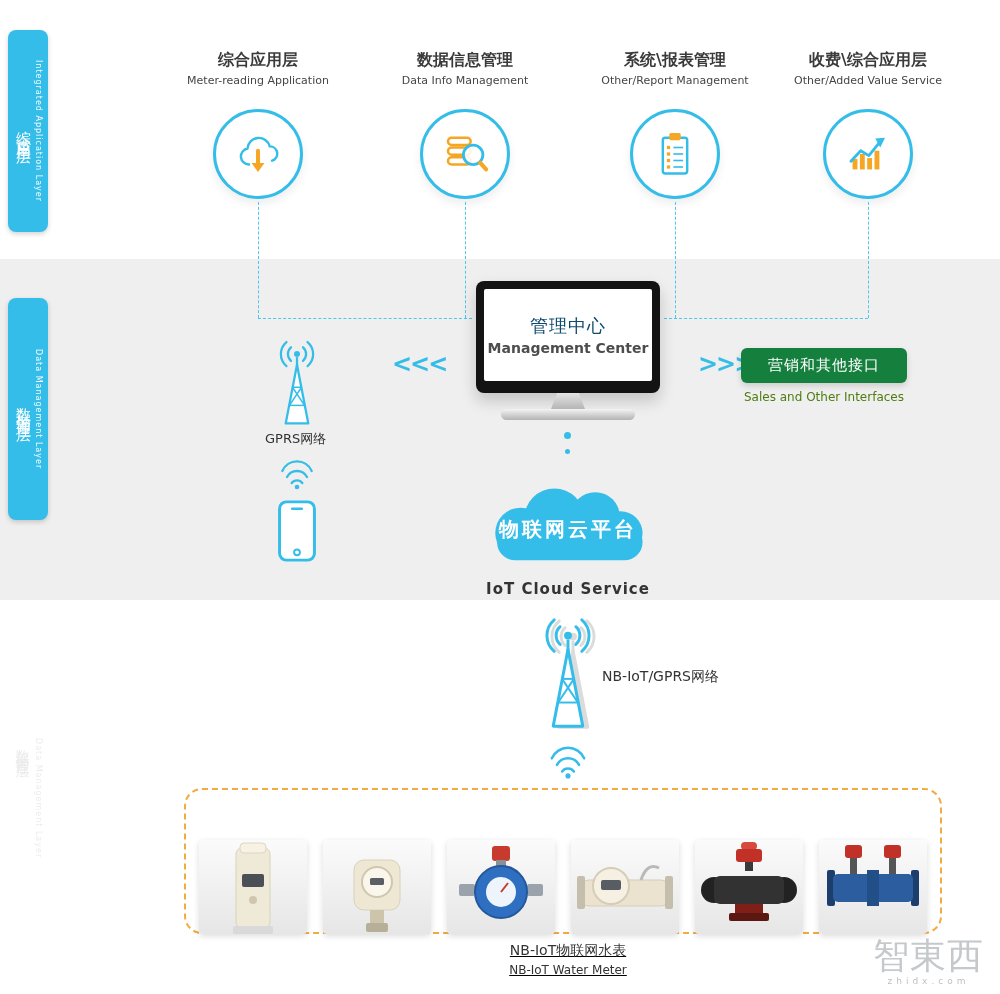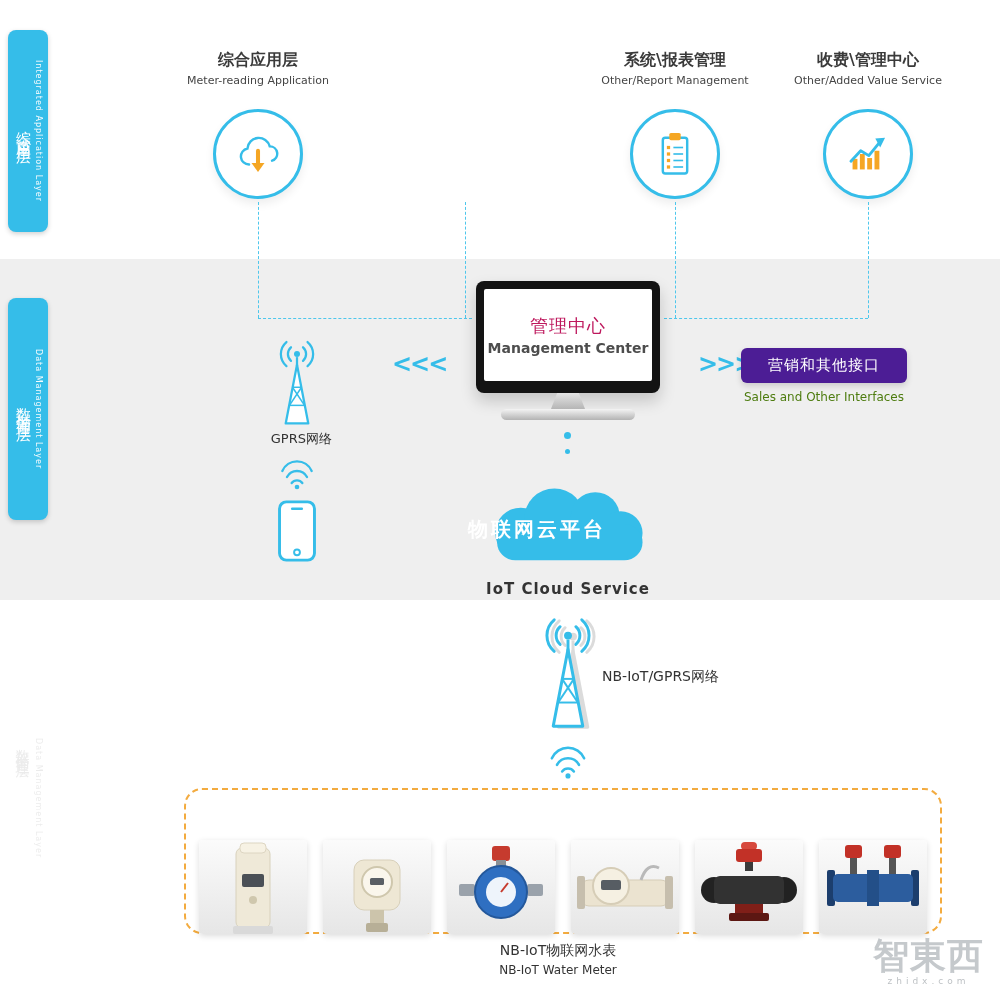--- a/index.html
+++ b/index.html
@@ -33,64 +33,64 @@
   
   .vline{position:absolute;width:0;border-left:1px dashed #4ec7ec;top:202px;height:116px;}
   .vl1{left:258px}.vl2{left:465px}.vl3{left:675px}.vl4{left:868px}
   .hline{position:absolute;height:0;border-top:1px dashed #4ec7ec;top:318px;}
   .hl1{left:258px;width:214px}.hl2{left:664px;width:204px}
 
   
   .monitor{position:absolute;left:476px;top:281px;width:184px;}
   .m-frame{background:#131313;border-radius:8px;padding:8px 8px 12px;box-shadow:0 8px 16px rgba(0,0,0,.18);}
   .m-screen{background:#fff;border-radius:2px;height:92px;display:flex;flex-direction:column;align-items:center;justify-content:center;gap:2px;}
-  .m-zh{font-size:18px;color:#be185d;letter-spacing:1px;}
+  .m-zh{font-size:18px;color:#0c4a6e;letter-spacing:1px;}
   .m-en{font-size:14px;font-weight:bold;color:#4d4d4d;}
   .m-neck{width:34px;height:16px;margin:0 auto;background:linear-gradient(#e5e5e5,#b5b5b5);
           clip-path:polygon(18% 0,82% 0,100% 100%,0 100%);}
   .m-base{width:134px;height:11px;margin:0 auto;background:linear-gradient(#f4f4f4,#b3b3b3);border-radius:6px;}
 
   .flow{position:absolute;top:350px;font-size:24px;font-weight:bold;color:#35bde9;letter-spacing:-2px;}
   .flow-left{left:392px;}
   .flow-right{left:698px;}
 
   .gprs-tower{position:absolute;left:256px;top:333px;width:82px;height:98px;}
-  .gprs-label{position:absolute;left:232px;top:430px;width:100px;text-align:right;font-size:13px;color:#333;}
+  .gprs-label{position:absolute;left:265px;top:430px;width:100px;text-align:left;font-size:13px;color:#333;}
   .wifi1{position:absolute;left:277px;top:456px;width:40px;height:34px;}
   .phone{position:absolute;left:275px;top:498px;width:44px;height:66px;}
 
-  .iface-btn{position:absolute;left:741px;top:348px;width:166px;height:35px;background:#4c1d95;border-radius:6px;
+  .iface-btn{position:absolute;left:741px;top:348px;width:166px;height:35px;background:#15803d;border-radius:6px;
              color:#fff;font-size:15px;display:flex;align-items:center;justify-content:center;letter-spacing:1px;
              box-shadow:0 3px 6px rgba(0,0,0,.15);}
   .iface-sub{position:absolute;left:726px;top:390px;width:196px;text-align:center;font-size:12px;color:#4d7c0f;}
 
   .dot{position:absolute;background:#35bde9;border-radius:50%;}
   .dot1{left:564px;top:432px;width:7px;height:7px;}
   .dot2{left:565px;top:449px;width:5px;height:5px;}
 
   .cloud{position:absolute;left:468px;top:478px;width:200px;height:92px;}
-  .cloud-label{position:absolute;left:0;right:0;top:38px;text-align:left;font-size:20px;font-weight:bold;color:#fff;letter-spacing:3px;}
+  .cloud-label{position:absolute;left:0;right:0;top:38px;text-align:center;font-size:20px;font-weight:bold;color:#fff;letter-spacing:3px;}
   .cloud-sub{position:absolute;left:420px;top:580px;width:296px;text-align:center;font-size:15px;font-weight:bold;color:#333;letter-spacing:1px;}
 
   .nb-tower{position:absolute;left:518px;top:608px;width:100px;height:128px;filter:drop-shadow(5px 1px 0 rgba(175,175,175,.45));}
   .nb-label{position:absolute;left:602px;top:668px;font-size:14px;color:#333;}
   .wifi2{position:absolute;left:546px;top:742px;width:44px;height:37px;}
 
   .device-border{position:absolute;left:184px;top:788px;width:754px;height:142px;border:2px dashed #f3ab3f;border-radius:18px;}
 
   .products{position:absolute;left:199px;top:840px;width:732px;display:flex;gap:16px;align-items:flex-end;}
   .tile{width:108px;height:94px;background:linear-gradient(180deg,#fbfbfb,#e6e6e6);border-radius:4px;
         box-shadow:0 2px 6px rgba(0,0,0,.14);display:flex;align-items:flex-end;justify-content:center;overflow:hidden;}
 
-  .caption{position:absolute;left:390px;top:942px;width:336px;text-align:center;}
+  .caption{position:absolute;left:400px;top:942px;width:336px;text-align:center;text-decoration:underline;}
   .cap-zh{font-size:14px;color:#333;}
   .cap-en{font-size:12px;color:#333;margin-top:3px;}
 
   .watermark{position:absolute;right:16px;bottom:8px;text-align:center;}
-  .wm-text{font-size:36px;font-weight:bold;color:#969da3;opacity:.55;letter-spacing:1px;line-height:1;}
+  .wm-text{font-size:36px;font-weight:normal;color:#969da3;opacity:.55;letter-spacing:1px;line-height:1;}
   .wm-sub{font-size:9px;letter-spacing:4px;color:#9aa0a5;opacity:.65;margin-top:2px;}
 </style>
 </head>
 <body>
 
 <div class="canvas">
 
   <div class="band"></div>
 
   <div class="tab tab1">
@@ -115,20 +115,35 @@
     <div class="app-sub">Meter-reading Application</div>
     <div class="app-circle">
       <svg width="52" height="52" viewBox="0 0 64 64">
         <path d="M21 45 a10 10 0 0 1 -2 -19.8 a14 14 0 0 1 27.5 -2.6 a9 9 0 0 1 2.8 17.6" fill="none" stroke="#35bde9" stroke-width="3" stroke-linecap="round"></path>
         <line x1="32" y1="28" x2="32" y2="44" stroke="#f5a623" stroke-width="5" stroke-linecap="round"></line>
         <polygon points="24,43 40,43 32,54" fill="#f5a623"></polygon>
       </svg>
     </div>
   </div>
 
+  <div class="app-col c2">
+    <div class="app-title">数据信息管理</div>
+    <div class="app-sub">Data Info Management</div>
+    <div class="app-circle">
+      <svg width="52" height="52" viewBox="0 0 64 64">
+        <g stroke="#f5a623" stroke-width="3" fill="none">
+          <rect x="11" y="12" width="28" height="9" rx="4.5"></rect>
+          <rect x="11" y="24" width="28" height="9" rx="4.5"></rect>
+          <rect x="11" y="36" width="28" height="9" rx="4.5"></rect>
+        </g>
+        <circle cx="42" cy="33" r="12" fill="rgba(255,255,255,.88)" stroke="#35bde9" stroke-width="3.5"></circle>
+        <line x1="50.5" y1="42.5" x2="58" y2="51" stroke="#f5a623" stroke-width="5" stroke-linecap="round"></line>
+      </svg>
+    </div>
+  </div>
 
   <div class="app-col c3">
     <div class="app-title">系统\报表管理</div>
     <div class="app-sub">Other/Report Management</div>
     <div class="app-circle">
       <svg width="52" height="52" viewBox="0 0 64 64">
         <rect x="17" y="12" width="30" height="44" rx="3" fill="#fff" stroke="#35bde9" stroke-width="3"></rect>
         <rect x="25" y="6" width="14" height="9" rx="2" fill="#f5a623"></rect>
         <g fill="#f5a623">
           <rect x="22" y="22" width="4" height="4"></rect>
@@ -140,21 +155,21 @@
           <line x1="30" y1="24" x2="42" y2="24"></line>
             <line x1="30" y1="32" x2="42" y2="32"></line>
           <line x1="30" y1="40" x2="42" y2="40"></line>
             <line x1="30" y1="48" x2="42" y2="48"></line>
         </g>
       </svg>
     </div>
   </div>
 
   <div class="app-col c4">
-    <div class="app-title">收费\管理中心</div>
+    <div class="app-title">收费\综合应用层</div>
     <div class="app-sub">Other/Added Value Service</div>
     <div class="app-circle">
       <svg width="52" height="52" viewBox="0 0 64 64">
         <g fill="#f5a623">
           <rect x="13" y="38" width="6" height="13"></rect>
             <rect x="22" y="32" width="6" height="19"></rect>
           <rect x="31" y="37" width="6" height="14"></rect>
             <rect x="40" y="28" width="6" height="23"></rect>
         </g>
         <polyline points="11,41 23,28 33,34 46,18" fill="none" stroke="#35bde9" stroke-width="3.5" stroke-linecap="round" stroke-linejoin="round"></polyline>

